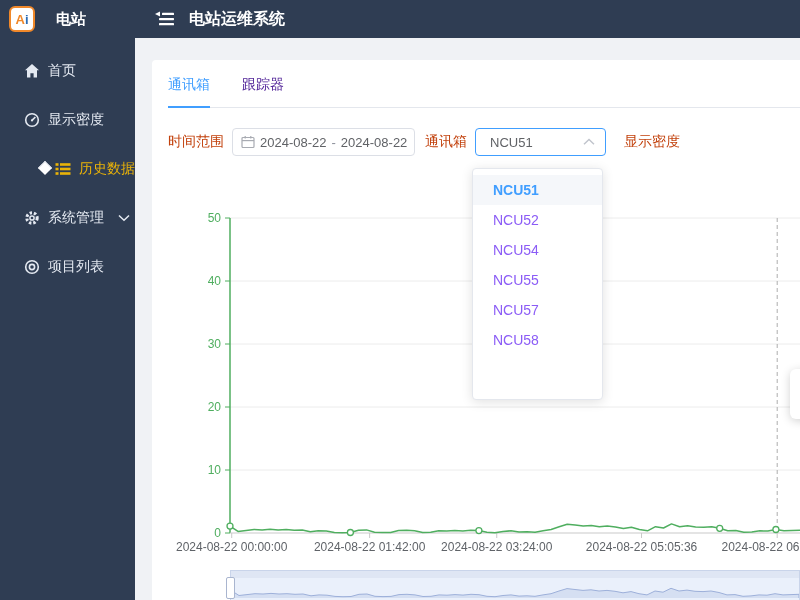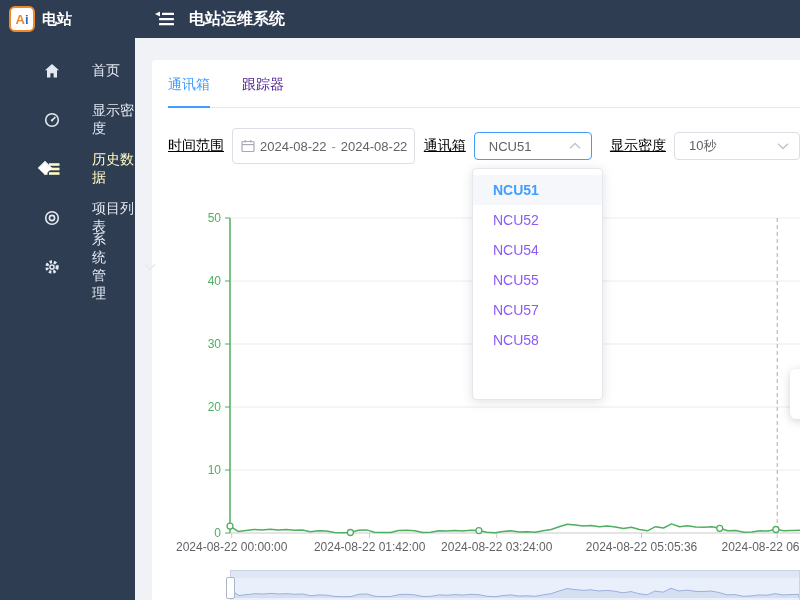--- a/index.html
+++ b/index.html
@@ -8,26 +8,26 @@
          background:#f0f2f5; font-family:"Liberation Sans",sans-serif; }
 
   
   .sidebar { position:absolute; left:0; top:0; width:135px; height:600px;
              background:#2f3d53; z-index:6; }
   .logo-row { display:flex; align-items:center; height:38px; padding-left:9px; }
   .logo-box { width:26px; height:26px; border-radius:6px; background:#fff;
               border:2px solid #f0882a; display:flex; align-items:center; justify-content:center;
               font-weight:bold; font-size:13px; color:#f0882a; }
   .logo-box i { font-style:normal; color:#2b6cb5; }
-  .logo-title { color:#fff; font-size:15px; font-weight:600; margin-left:7px; }
+  .logo-title { color:#fff; font-size:15px; font-weight:600; margin-left:21px; }
   .nav { padding-top:8px; }
-  .nav-item { display:flex; align-items:center; height:49px; padding-left:44px;
-              color:#e4e9f1; font-size:14px; cursor:pointer;gap:24px; }
+  .nav-item { display:flex; align-items:center; height:49px; padding-left:24px;
+              color:#e4e9f1; font-size:14px; cursor:pointer; }
   .nav-item .nico { width:16px; height:16px; margin-right:8px; flex:0 0 16px; }
-  .nav-item.active { color:#fef9c3; }
+  .nav-item.active { color:#eab308;justify-content:flex-end; }
   .nav-item svg { display:block; }
   .nav-chev { margin-left:14px; }
 
   
   .header { position:absolute; left:135px; top:0; width:665px; height:38px;
             background:#2f3d53; display:flex; align-items:center; z-index:6; }
   .collapse-btn { margin-left:20px; cursor:pointer; display:flex; }
   .header-title { color:#fff; font-size:16px; font-weight:600; margin-left:14px;font-family:Liberation Mono, monospace; }
 
   
@@ -35,22 +35,22 @@
           background:#fff; border-radius:4px 0 0 0; z-index:1; }
   .tabs { display:flex; margin:0 0 0 16px; border-bottom:1px solid #e4e7ed;
           padding-top:18px; height:48px; align-items:flex-end; }
   .tab { font-size:14px; color:#4c1d95; padding:0 0 13px 0; margin-right:32px;
          cursor:pointer; position:relative; }
   .tab.active { color:#409eff; }
   .tab.active::after { content:""; position:absolute; left:0; right:0; bottom:-1px;
                        height:2px; background:#409eff; }
 
   .filter-row { display:flex; align-items:center; margin:20px 0 0 16px; }
-  .f-label { font-size:14px; color:#000000; margin-right:8px; white-space:nowrap;text-decoration:underline; }
-  .date-input { display:flex; align-items:center; width:183px; height:36px;
+  .f-label { font-size:14px; color:#c2410c; margin-right:8px; white-space:nowrap; }
+  .date-input { display:flex; align-items:center; width:183px; height:28px;
                 border:1px solid #dcdfe6; border-radius:4px; background:#fff;
                 padding:0 8px; cursor:pointer; }
   .date-input .dt { font-size:13px; color:#606266; margin:0 5px; white-space:nowrap; }
   .date-sep { font-size:13px; color:#8a8f99; }
   .sel { display:flex; align-items:center; justify-content:space-between;
          height:28px; border:1px solid #dcdfe6; border-radius:4px; background:#fff;
          padding:0 10px 0 14px; cursor:pointer; }
   .sel .sv { font-size:13px; color:#606266; }
   .sel.focused { border-color:#409eff; }
   .sel-ncu { width:131px; margin-right:18px; }
@@ -114,28 +114,20 @@
       <span class="f-label">通讯箱</span>
       <div class="sel sel-ncu focused">
         <span class="sv">NCU51</span>
         <span style="display:flex;">
           <svg width="12" height="8" viewBox="0 0 12 8" fill="none" stroke="#c0c4cc" stroke-width="1.4">
             <polyline points="1,6.2 6,1.4 11,6.2"></polyline>
           </svg>
         </span>
       </div>
       <span class="f-label">显示密度</span>
-      <div class="sel sel-density">
-        <span class="sv">10秒</span>
-        <span style="display:flex;">
-          <svg width="12" height="8" viewBox="0 0 12 8" fill="none" stroke="#c0c4cc" stroke-width="1.4">
-            <polyline points="1,1.8 6,6.6 11,1.8"></polyline>
-          </svg>
-        </span>
-      </div>
     </div>
   </div>
 
   <svg class="chart-svg" width="800" height="600" viewBox="0 0 800 600" font-family="Liberation Sans, sans-serif">
       <line x1="225" y1="533" x2="230" y2="533" stroke="#4fae5f" stroke-width="1"></line>
       <text x="221" y="537" text-anchor="end" fill="#4fae5f" font-size="12">0</text>
       <line x1="230" y1="470" x2="800" y2="470" stroke="#ececec" stroke-width="1"></line>
       <line x1="225" y1="470" x2="230" y2="470" stroke="#4fae5f" stroke-width="1"></line>
       <text x="221" y="474" text-anchor="end" fill="#4fae5f" font-size="12">10</text>
       <line x1="230" y1="407" x2="800" y2="407" stroke="#ececec" stroke-width="1"></line>
@@ -223,39 +215,39 @@
               <rect x="5" y="6.7" width="10.5" height="2.6"></rect>
             <rect x="0.5" y="11.2" width="3" height="2.6"></rect>
               <rect x="5" y="11.2" width="10.5" height="2.6"></rect>
           </svg>
           </span>
         <span>历史数据</span>
       </div>
       <div class="nav-item">
         <span class="nico">
           <svg width="16" height="16" viewBox="0 0 16 16" fill="none" stroke="currentColor">
-            <circle cx="8" cy="8" r="6.3" stroke-width="1.6"></circle>
-            <circle cx="8" cy="8" r="2.6" stroke-width="1.6"></circle>
-          </svg>
-          </span>
-        <span>项目列表</span>
-      </div>
-      <div class="nav-item">
-        <span class="nico">
-          <svg width="16" height="16" viewBox="0 0 16 16" fill="none" stroke="currentColor">
             <circle cx="8" cy="8" r="5.2" stroke-width="3" stroke-dasharray="2.4 1.9"></circle>
             <circle cx="8" cy="8" r="2.1" stroke-width="1.5"></circle>
           </svg>
           </span>
         <span>系统管理</span>
         <span class="nav-chev" style="display:flex;">
           <svg width="12" height="8" viewBox="0 0 12 8" fill="none" stroke="#e4e9f1" stroke-width="1.5">
             <polyline points="1,1.5 6,6.3 11,1.5"></polyline>
           </svg>
           </span>
+      </div>
+      <div class="nav-item">
+        <span class="nico">
+          <svg width="16" height="16" viewBox="0 0 16 16" fill="none" stroke="currentColor">
+            <circle cx="8" cy="8" r="6.3" stroke-width="1.6"></circle>
+            <circle cx="8" cy="8" r="2.6" stroke-width="1.6"></circle>
+          </svg>
+          </span>
+        <span>项目列表</span>
       </div>
     </div>
   </div>
 
   <div class="header">
     <span class="collapse-btn">
       <svg width="20" height="16" viewBox="0 0 20 16" fill="#fff">
         <polygon points="0,3 5,0.4 5,5.6"></polygon>
         <rect x="7" y="1.8" width="12" height="2.3" rx="0.6"></rect>
         <rect x="4" y="6.9" width="15" height="2.3" rx="0.6"></rect>

